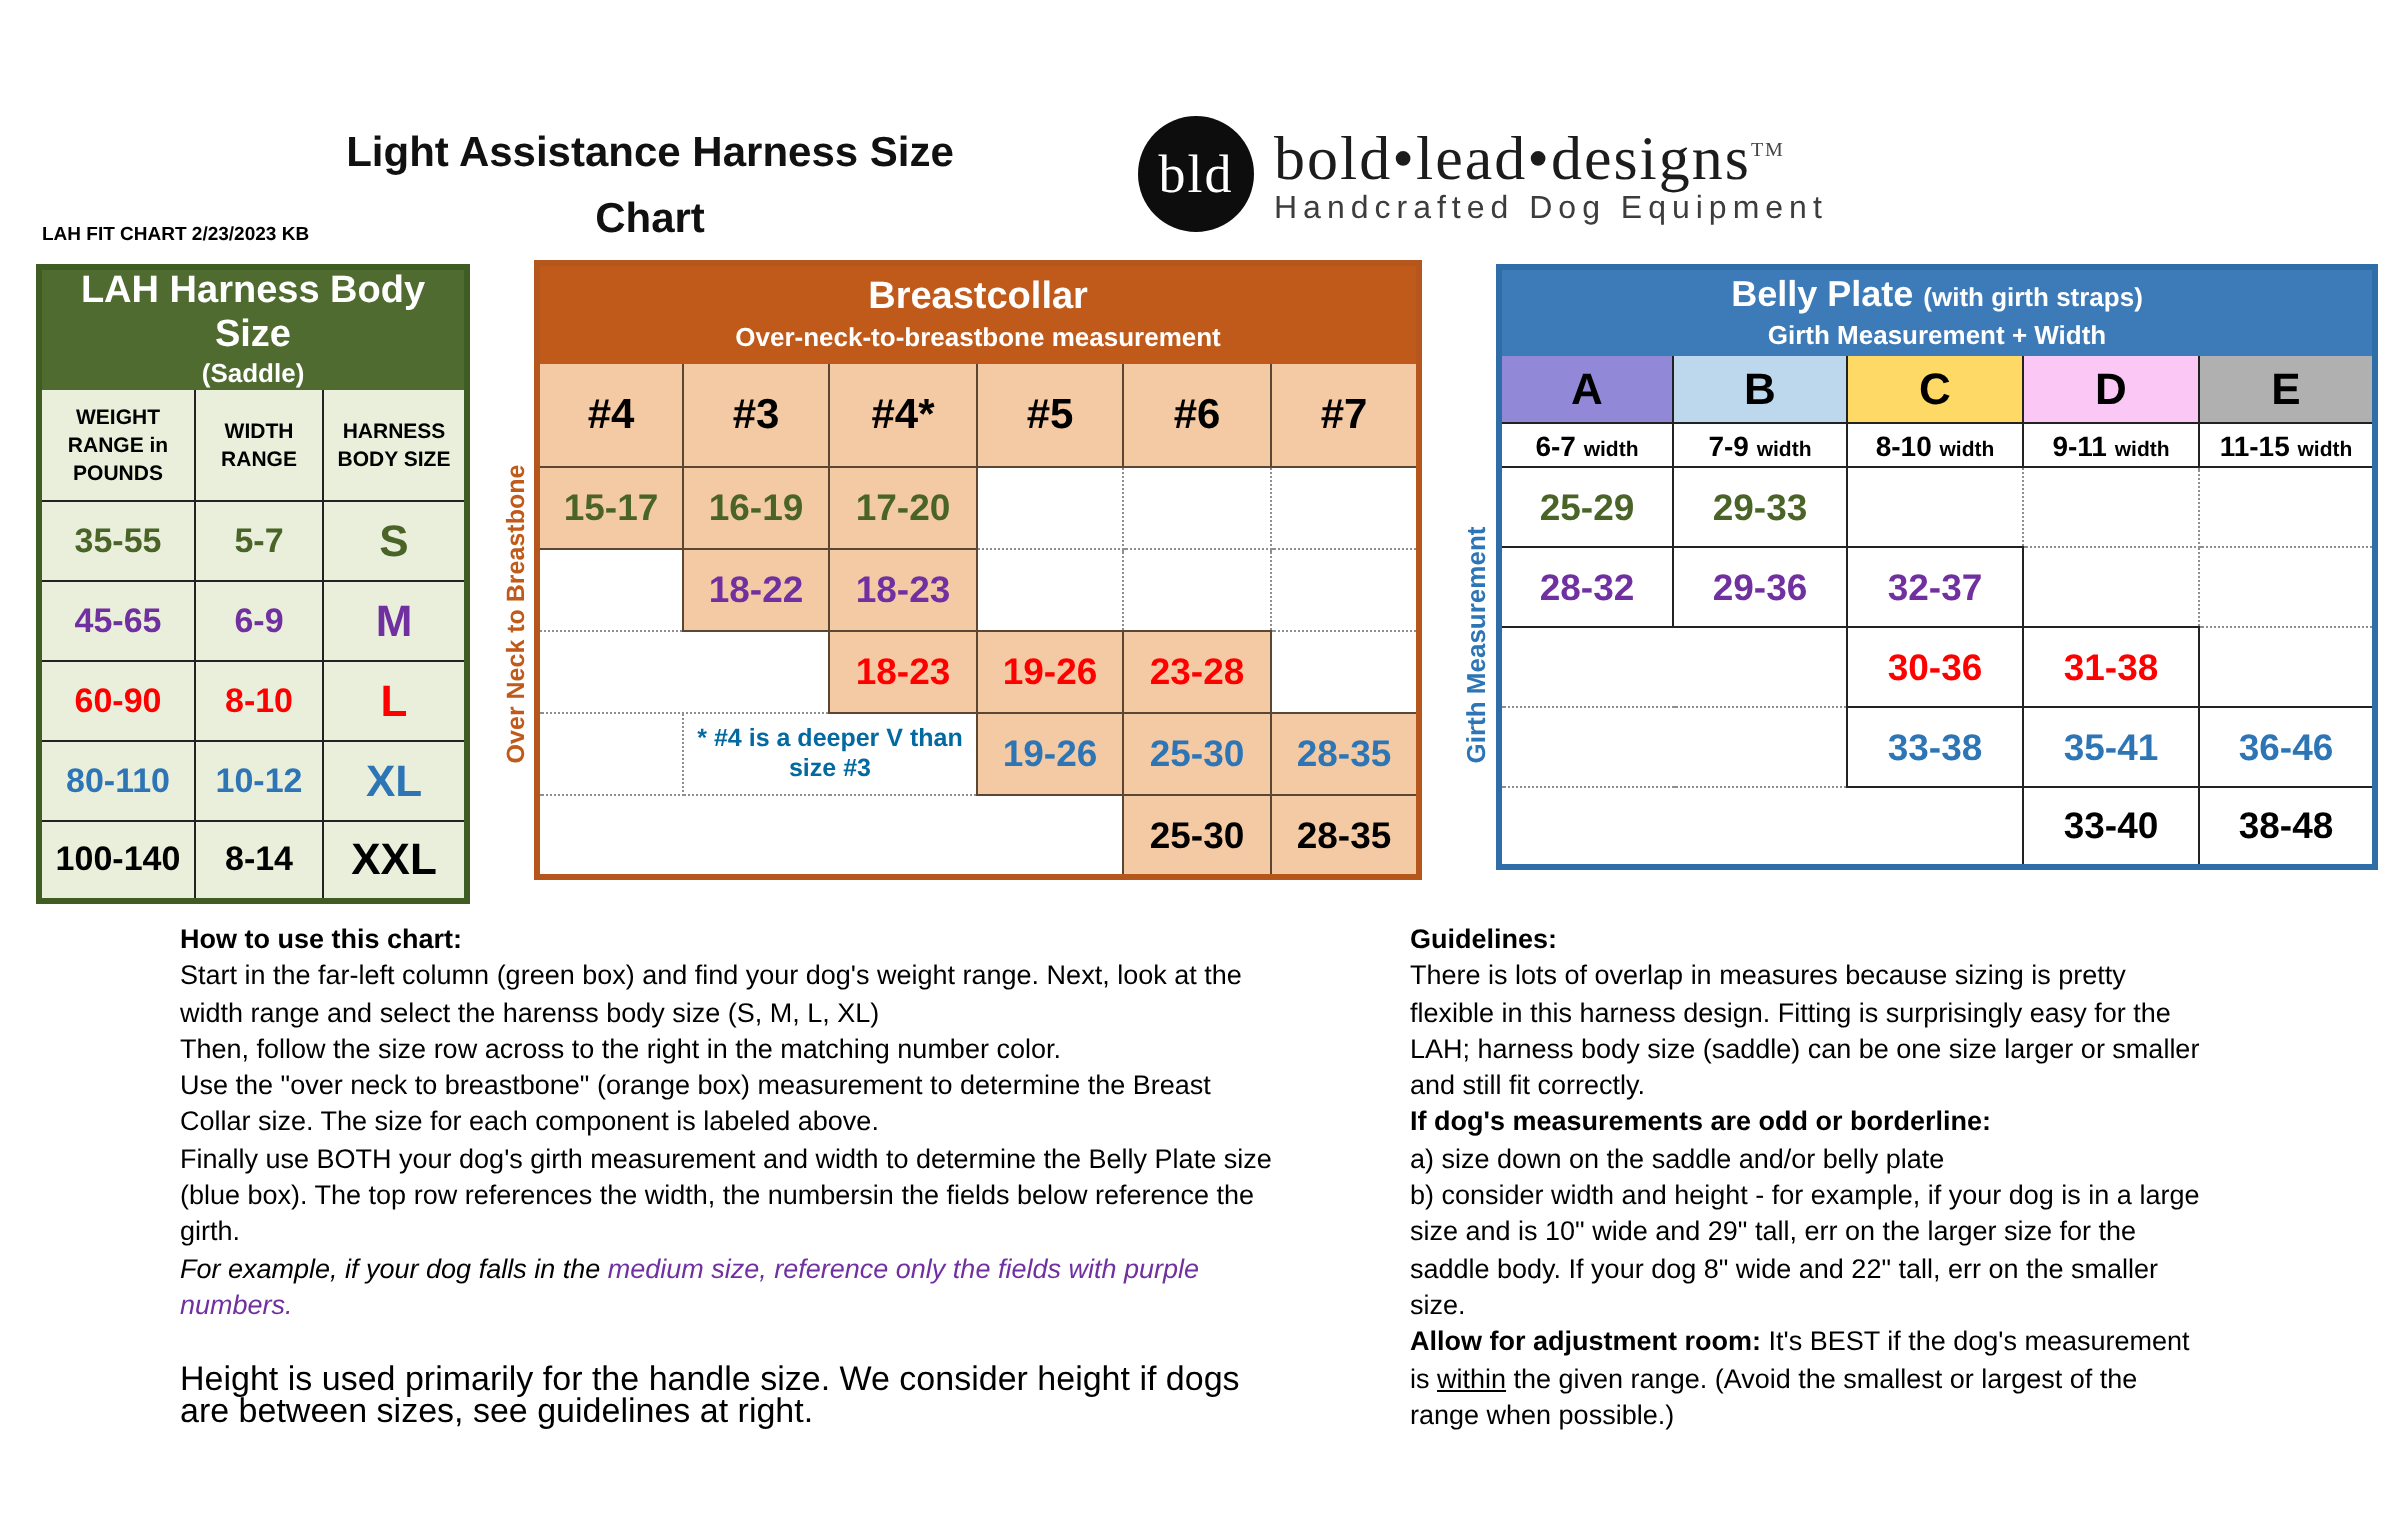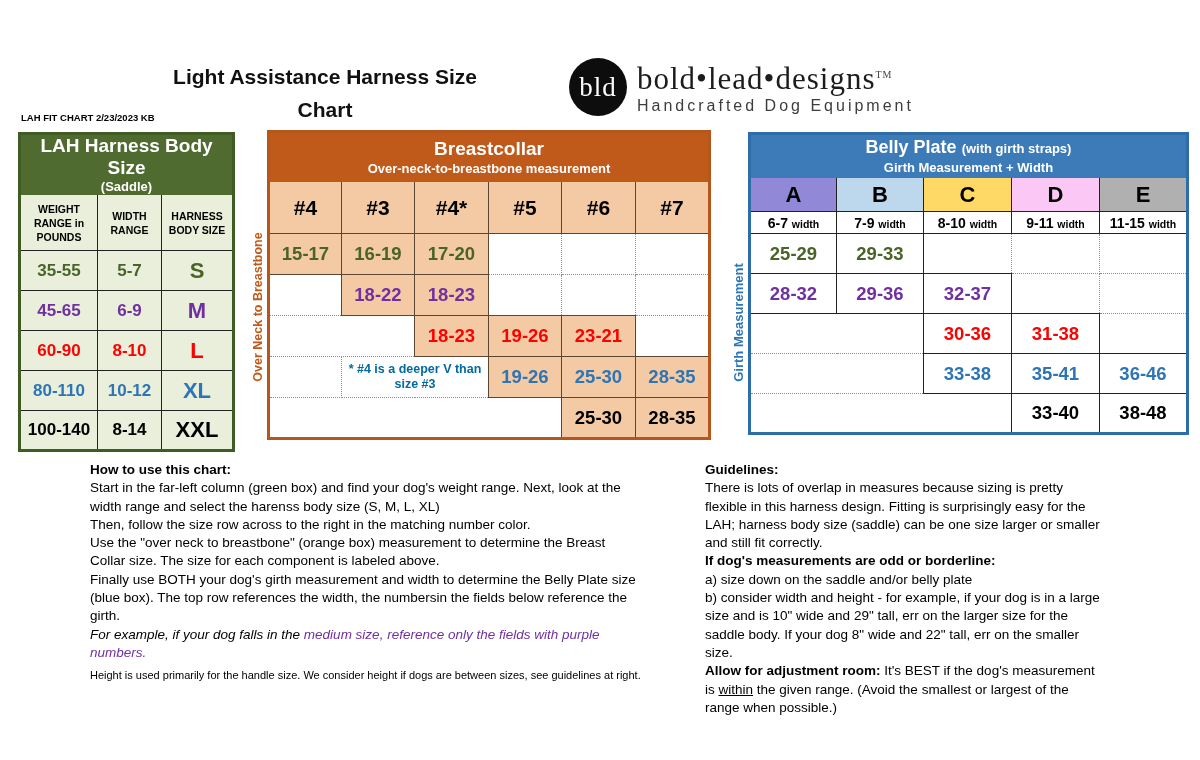--- a/index.html
+++ b/index.html
@@ -64,21 +64,21 @@
   .bg-a { background:#9188d8; } .bg-b { background:#bdd7ec; } .bg-c { background:#ffd966; }
   .bg-d { background:#fbc8f5; } .bg-e { background:#b0b0b0; }
   .belly-side { left:677px; top:315px; width:122px; color:#2e75b6; font-size:13px; transform:rotate(-90deg); }
 
   
   .howto { position:absolute; left:90px; top:461px; width:552px; font-size:13.5px; line-height:18.3px; color:#000; }
   .guidelines { position:absolute; left:705px; top:461px; width:398px; font-size:13.5px; line-height:18.3px; color:#000; }
   .bold { font-weight:bold; }
   .example { font-style:italic; }
   .example .purple { color:#7030a0; }
-  .height-note { margin-top:6px; font-size:11px; line-height:15.5px; }
+  .height-note { margin-top:20px; font-size:17px; line-height:15.5px; }
   .underline { text-decoration:underline; }
 </style>
 </head>
 <body>
 
 <div class="page">
 
   <div class="page-title">
     <div>Light Assistance Harness Size</div>
     <div>Chart</div>
@@ -182,21 +182,21 @@
         <td class="fill">18-22</td>
         <td class="fill">18-23</td>
         <td></td>
         <td></td>
         <td></td>
       </tr>
       <tr class="c-red">
         <td colspan="2"></td>
         <td class="fill">18-23</td>
         <td class="fill">19-26</td>
-        <td class="fill">23-21</td>
+        <td class="fill">23-28</td>
         <td></td>
       </tr>
       <tr class="c-blue">
         <td></td>
         <td colspan="2" class="note-cell">* #4 is a deeper V than size #3</td>
         <td class="fill">19-26</td>
         <td class="fill">25-30</td>
         <td class="fill">28-35</td>
       </tr>
       <tr class="c-black">

